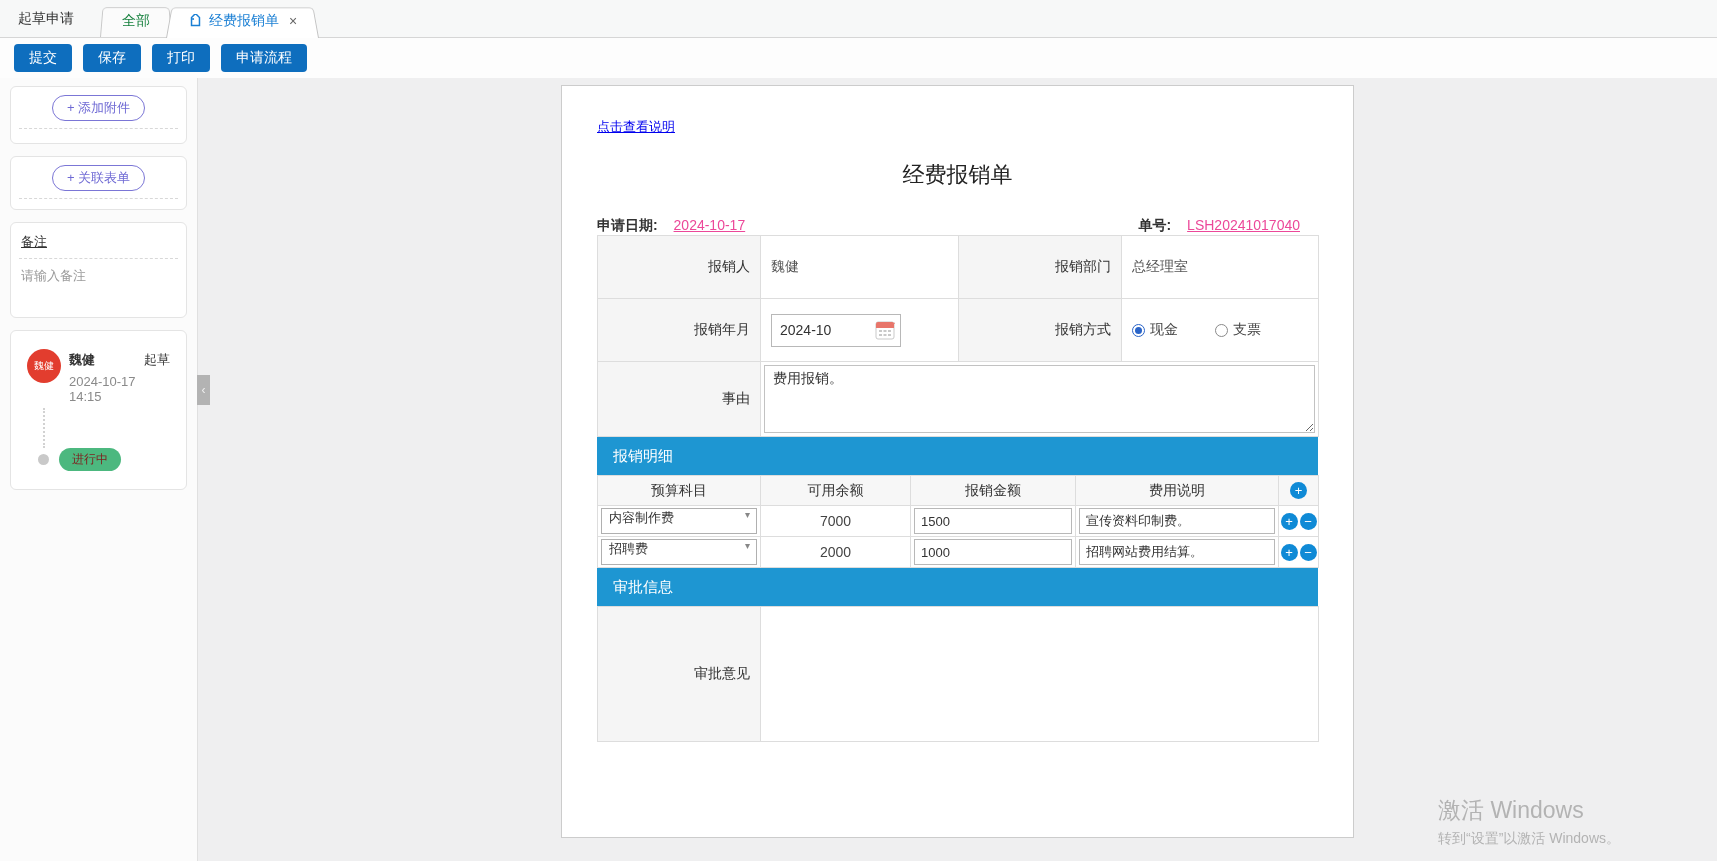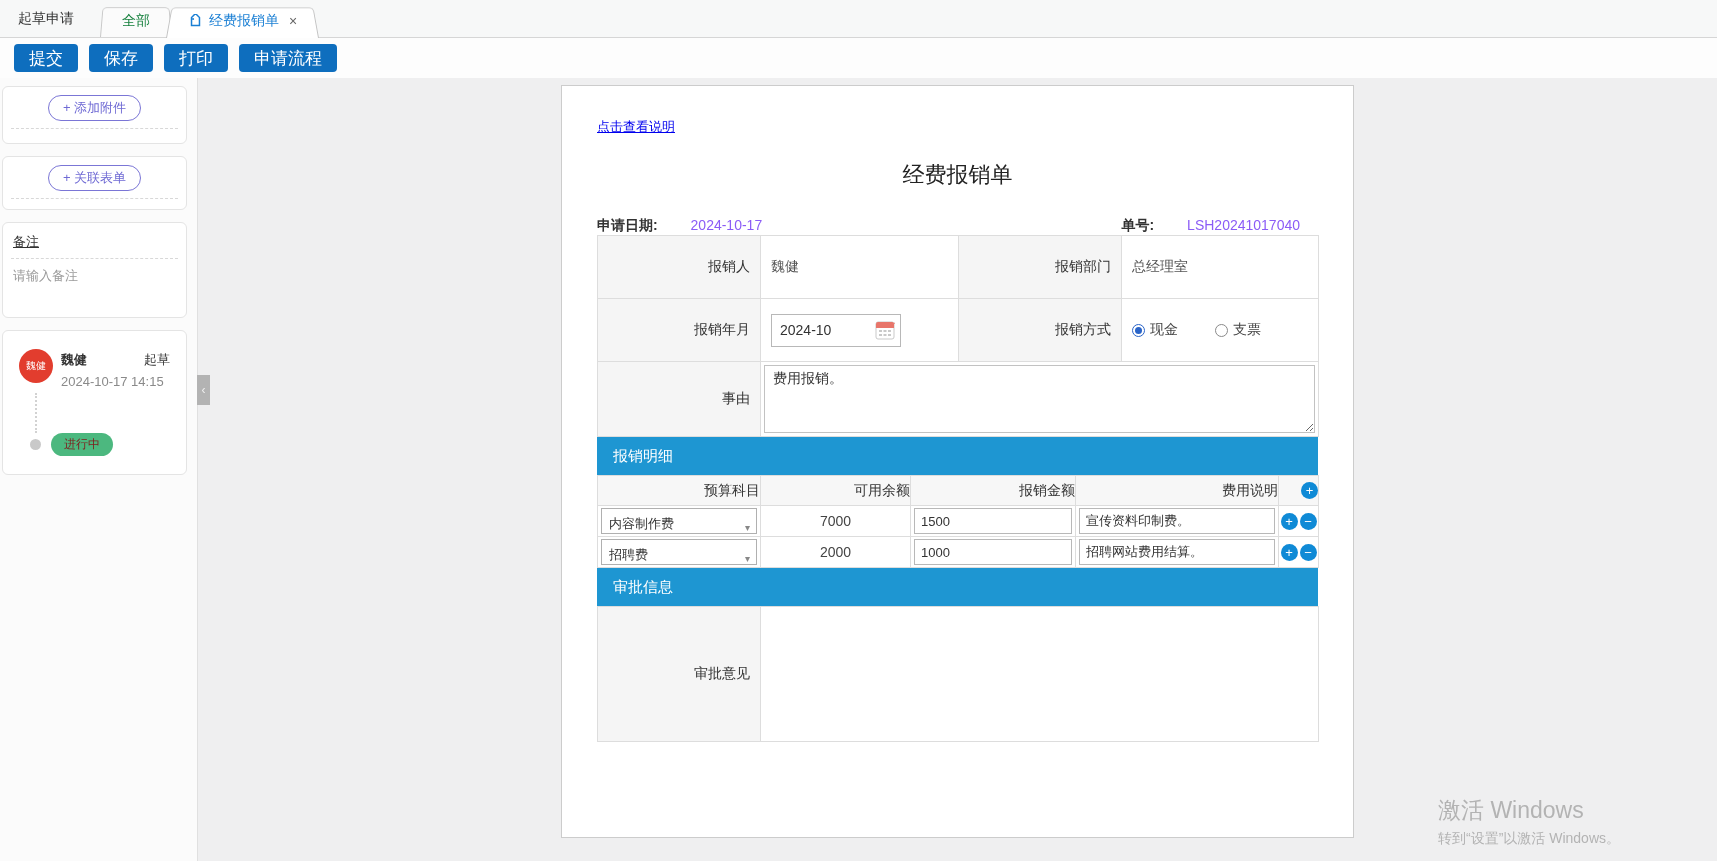--- a/index.html
+++ b/index.html
@@ -19,29 +19,29 @@
   .tab.active .tab-bg { background:#ffffff; border-color:#c4c4c4; height:33px; }
   .tab > * { z-index:1; }
   .tab-label { font-size:14px; color:#15803d; }
   .tab.active .tab-label { color:#1a7fd4; }
   .tab-close { color:#666; font-size:14px; margin-left:4px; cursor:pointer; }
   .tag-icon { width:15px; height:15px; display:inline-block; }
 
   
   .toolbar { height:40px; background:#fdfdfd; display:flex; align-items:center; gap:11px; padding-left:14px; }
   .tb-btn { background:#0e6ebe; color:#fff; border:none; border-radius:4px; height:28px;
-    padding:0 15px; font-size:17px; cursor:pointer; font-family:inherit; }
+    padding:0 15px; font-size:14px; cursor:pointer; font-family:inherit; }
 
   
   .content { display:flex; height:783px; position:relative; }
   .sidebar { width:198px; background:#fbfbfb; border-right:1px solid #e0e0e0; padding-top:8px; flex:none; }
   .main { flex:1; background:#efeff0; overflow:hidden; }
 
   
-  .side-box { background:#fff; border:1px solid #e4e4e4; border-radius:6px; margin:0 10px 12px 2px; padding:8px 8px 6px; }
+  .side-box { background:#fff; border:1px solid #e4e4e4; border-radius:6px; margin:0 10px 12px 10px; padding:8px 8px 6px; }
   .side-btn-row { text-align:center; padding-bottom:7px; border-bottom:1px dashed #d8d8d8; }
   .outline-btn { display:inline-block; border:1px solid #7b76d6; color:#6f6ad4; background:#fff;
     border-radius:13px; font-size:13px; padding:3px 14px; cursor:pointer; font-family:inherit; }
   .side-box.attach { height:58px; }
   .side-box.related { height:54px; }
   .remark-title { font-size:13px; color:#333; padding:2px 2px 7px; border-bottom:1px dashed #d8d8d8;text-decoration:underline; }
   .remark-input { font-size:13px; color:#9a9a9a; padding:8px 2px 26px; cursor:text; }
   .timeline { padding:10px 8px 12px; }
   .tl-head { display:flex; align-items:flex-start; }
   .avatar { width:34px; height:34px; border-radius:50%; background:#e23d2e; color:#fff;
@@ -58,21 +58,21 @@
   .collapse-handle { position:absolute; left:197px; top:297px; width:13px; height:30px;
     background:#b3b3b3; color:#f0f0f0; display:flex; align-items:center; justify-content:center;
     font-size:12px; cursor:pointer; z-index:5; }
 
   
   .card { width:793px; height:753px; background:#fff; border:1px solid #ccc; margin:7px auto 0; padding:0 35px; }
   .help-link { display:inline-block; margin-top:32px; font-size:13px; color:#0000ee; text-decoration:underline; cursor:pointer; }
   .form-title { text-align:center; font-size:22px; color:#222; margin-top:24px; }
   .date-row { display:flex; justify-content:space-between; margin-top:27px; font-size:14px; }
   .fld-label { font-weight:bold; color:#333; }
-  .fld-value { color:#8b5cf6; margin-left:29px; }
+  .fld-value { color:#ec4899; margin-left:12px;text-decoration:underline; }
   .date-right { padding-right:18px; }
 
   .section-bar { background:#1e96d2; color:#fff; font-size:15px; height:38px; display:flex;
     align-items:center; padding-left:16px; margin-top:14px; }
   .section-bar.tight { margin-top:0; }
 
   table.grid { width:721px; border-collapse:collapse; table-layout:fixed; }
   table.grid td, table.grid th { border:1px solid #ddd; font-size:14px; font-weight:normal; }
   td.lbl { background:#f5f5f5; text-align:right; padding-right:10px; color:#333; }
   td.val { background:#fff; padding-left:10px; color:#555; }
@@ -89,25 +89,25 @@
   .radio { width:13px; height:13px; border-radius:50%; border:1px solid #8a8a8a; background:#fff;
     display:inline-flex; align-items:center; justify-content:center; }
   .radio.selected { border-color:#2a64c8; }
   .radio.selected::after { content:""; width:7px; height:7px; border-radius:50%; background:#2a64c8; }
 
   .reason-cell { padding:3px; }
   .reason-textarea { width:100%; height:68px; border:1px solid #c2c2c2; resize:both;
     font-family:inherit; font-size:14px; color:#333; padding:4px 8px; display:block; }
 
   
-  table.grid thead th { background:#f7f7f7; height:30px; text-align:right; color:#333; }
+  table.grid thead th { background:#f7f7f7; height:30px; text-align:center; color:#333; }
   .detail-row { height:31px; }
   .detail-row td { padding:0; }
   .cell-center { text-align:center; color:#444; }
-  .sim-select { display:flex; align-items:flex-end; justify-content:space-between; border:1px solid #b0b0b0;
+  .sim-select { display:flex; align-items:flex-start; justify-content:space-between; border:1px solid #b0b0b0;
     background:#fff; height:26px; margin:2px 3px; padding:0 6px 0 7px; font-size:13px; color:#333; cursor:pointer; }
   .sim-select .chev { color:#888; font-size:10px; }
   .cell-input { border:1px solid #b8b8b8; height:26px; font-size:13px; color:#333;
     font-family:inherit; padding:0 6px; margin:2px 3px; display:block; width:calc(100% - 6px); }
   .act-cell { text-align:center; }
   .circle-btn { display:inline-flex; width:17px; height:17px; border-radius:50%; background:#0f8ad6;
     color:#fff; font-size:13px; line-height:1; align-items:center; justify-content:center;
     cursor:pointer; vertical-align:middle; }
   .circle-btn + .circle-btn { margin-left:2px; }
   .approval-row { height:135px; }

